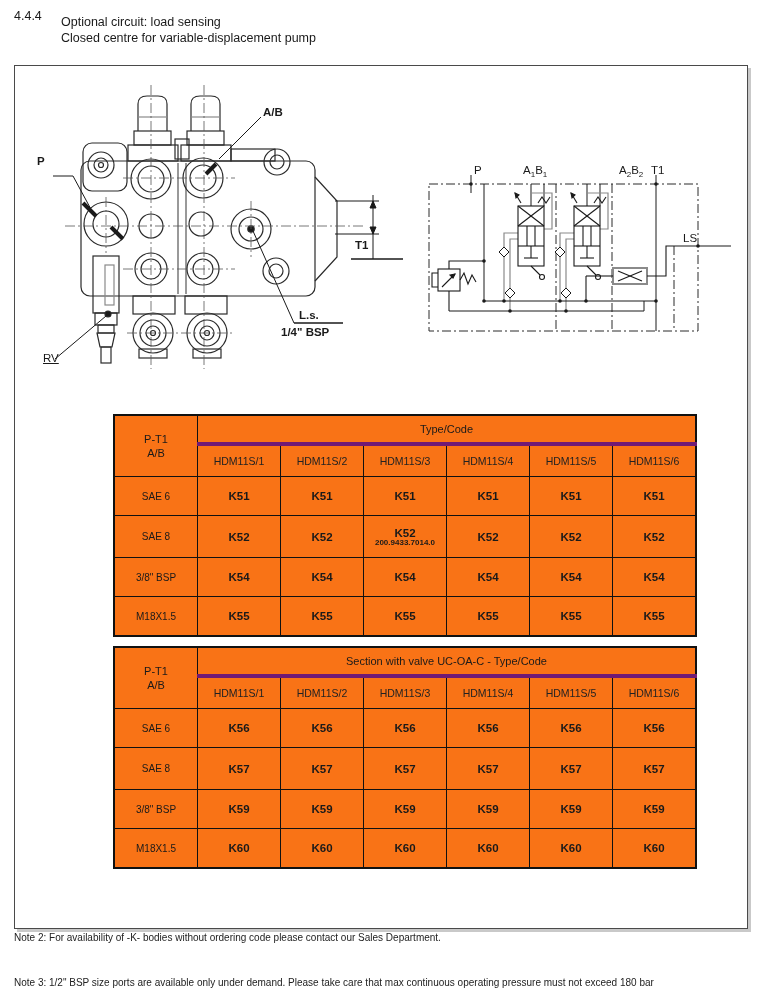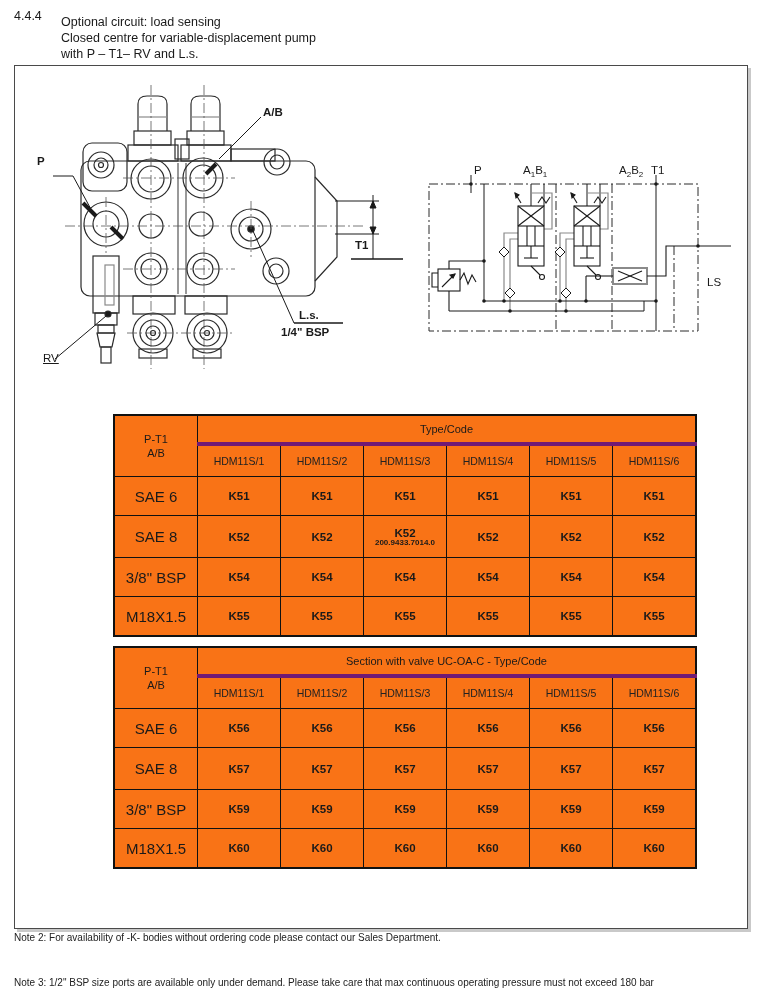--- a/index.html
+++ b/index.html
@@ -15,36 +15,35 @@
   .lbl-reg{position:absolute;font-size:11.5px;font-weight:normal;white-space:nowrap;}
   .sch-label{position:absolute;font-size:11.5px;font-weight:normal;white-space:nowrap;}
   .sch-label sub{font-size:8px;}
   table{border-collapse:collapse;position:absolute;table-layout:fixed;background:#f97316;}
   table,td,th{border:1px solid #111;}
   table{border-width:2px;}
   th,td{text-align:center;vertical-align:middle;padding:0;font-weight:normal;}
   .corner{width:82px;font-size:11px;line-height:14px;}
   .grp{height:26px;font-size:11px;border-bottom:4px solid #701a75;}
   .colh{height:30px;width:82px;font-size:10.5px;color:#222;}
-  .rowlab{height:38px;font-size:15px;}
+  .rowlab{height:38px;font-size:10px;}
   .val{font-weight:bold;font-size:11.5px;}
   .subcode{display:block;font-size:8px;font-weight:bold;margin-top:-1px;}
   .notes{position:absolute;left:14px;font-size:10px;color:#222;white-space:nowrap;}
 </style>
 </head>
 <body>
 
 <div id="page">
 
   <div class="hdr">
     <div class="num">4.4.4</div>
     <div class="tl">
       <div>Optional circuit: load sensing</div>
       <div>Closed centre for variable-displacement pump</div>
-      <div>with P – T1– RV and L.s.</div>
     </div>
   </div>
 
   <div id="content-box">
 
     <svg style="left:20px;top:15px;" width="390" height="320" viewBox="0 0 390 320">
       <g stroke="#2a2a2a" stroke-width="1.2" fill="none">
 
         <path d="M103,50 V23 Q103,15 112,15 H123 Q132,15 132,23 V50"></path>
         <line x1="103" y1="36" x2="132" y2="36" stroke="#8a8a8a"></line>
@@ -266,21 +265,21 @@
         <circle cx="272" cy="83" r="1.8"></circle>
           <circle cx="230" cy="21" r="1.8"></circle>
           <circle cx="45" cy="21" r="1.8"></circle>
       </g>
     </svg>
 
     <div class="sch-label" style="left:459px;top:98px;"><span>P</span></div>
     <div class="sch-label" style="left:508px;top:98px;"><span>A</span><sub>1</sub><span>B</span><sub>1</sub></div>
     <div class="sch-label" style="left:564px;top:98px;margin-left:40px;"><span>A</span><sub>2</sub><span>B</span><sub>2</sub></div>
     <div class="sch-label" style="left:636px;top:98px;">T1</div>
-    <div class="sch-label" style="left:692px;top:166px;margin-top:44px;">LS</div>
+    <div class="sch-label" style="left:668px;top:166px;">LS</div>
 
     <table style="left:98px;top:348px;">
       <thead>
         <tr>
           <th class="corner" rowspan="2">
             <span>P-T1</span><br>
             <span>A/B</span>
           </th>
           <th class="grp" colspan="6">Type/Code</th>
         </tr>

